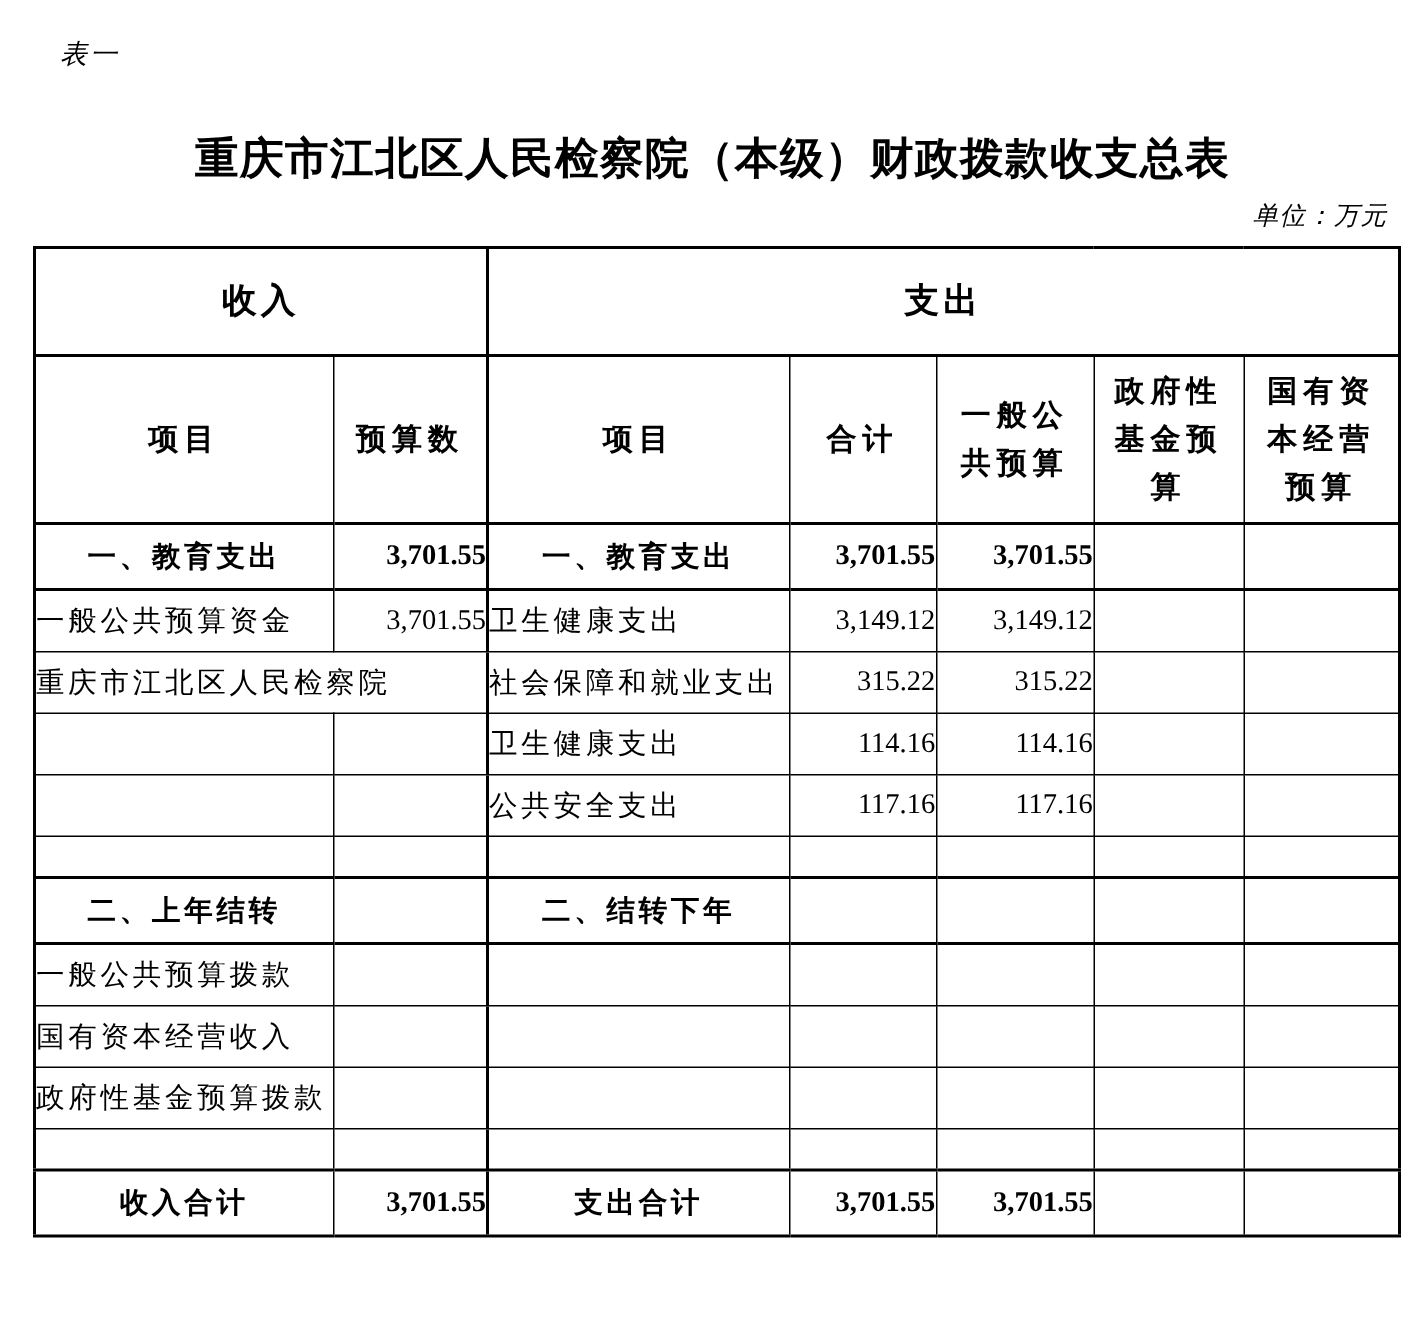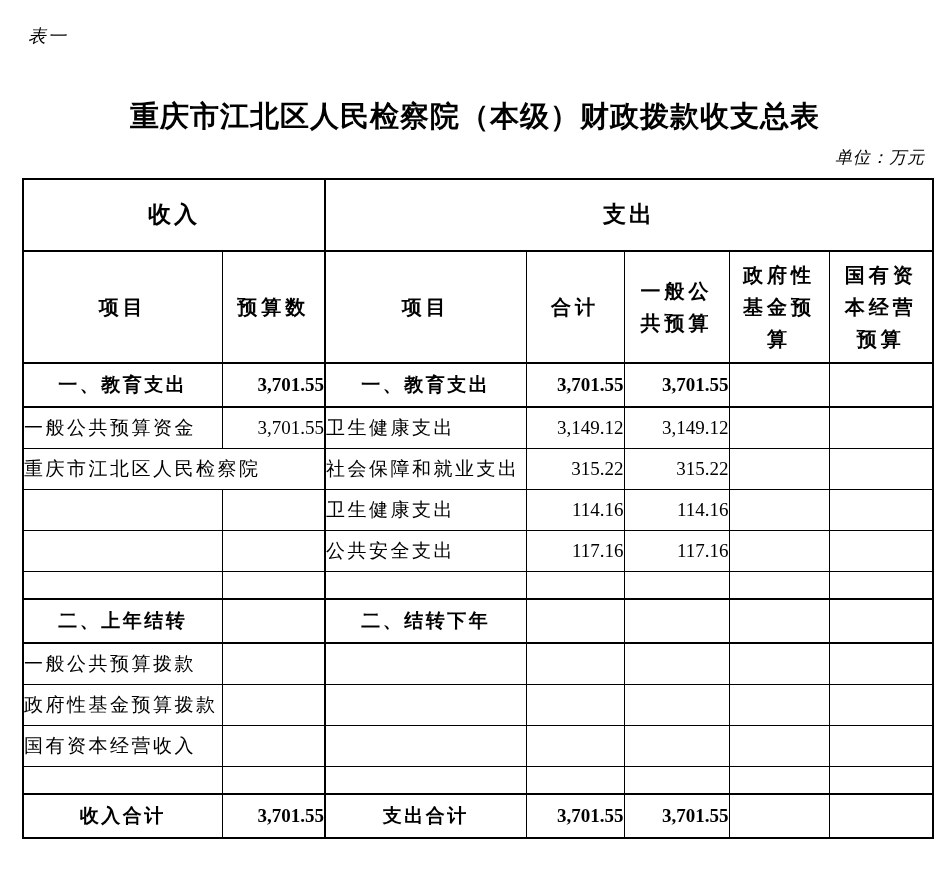--- a/index.html
+++ b/index.html
@@ -12,27 +12,27 @@
   .page {
     position: relative;
     width: 950px;
     height: 896px;
     background: #ffffff;
     overflow: hidden;
   }
   .table-label {
     position: absolute;
     top: 24px;
-    left: 28px;
+    left: 40px;
     font-size: 18px;
     font-style: italic;
     letter-spacing: 2px;
   }
   .page-title {
-    margin: 10px;
+    margin: 0;
     padding-top: 88px;
     text-align: center;
     font-size: 29px;
     font-weight: bold;
     letter-spacing: 1px;
     line-height: 1.3;
   }
   .unit-note {
     margin-top: 6px;
     padding-right: 25px;
@@ -203,30 +203,30 @@
         <tr class="row-detail">
           <td class="c-item">一般公共预算拨款</td>
           <td class="c-num"></td>
           <td class="c-item div-left"></td>
           <td class="c-num"></td>
           <td class="c-num"></td>
           <td class="c-num"></td>
           <td class="c-num"></td>
         </tr>
         <tr class="row-detail">
+          <td class="c-item">国有资本经营收入</td>
+          <td class="c-num"></td>
+          <td class="c-item div-left"></td>
+          <td class="c-num"></td>
+          <td class="c-num"></td>
+          <td class="c-num"></td>
+          <td class="c-num"></td>
+        </tr>
+        <tr class="row-detail">
           <td class="c-item">政府性基金预算拨款</td>
-          <td class="c-num"></td>
-          <td class="c-item div-left"></td>
-          <td class="c-num"></td>
-          <td class="c-num"></td>
-          <td class="c-num"></td>
-          <td class="c-num"></td>
-        </tr>
-        <tr class="row-detail">
-          <td class="c-item">国有资本经营收入</td>
           <td class="c-num"></td>
           <td class="c-item div-left"></td>
           <td class="c-num"></td>
           <td class="c-num"></td>
           <td class="c-num"></td>
           <td class="c-num"></td>
         </tr>
         <tr class="row-empty">
           <td class="c-item"></td>
           <td class="c-num"></td>

